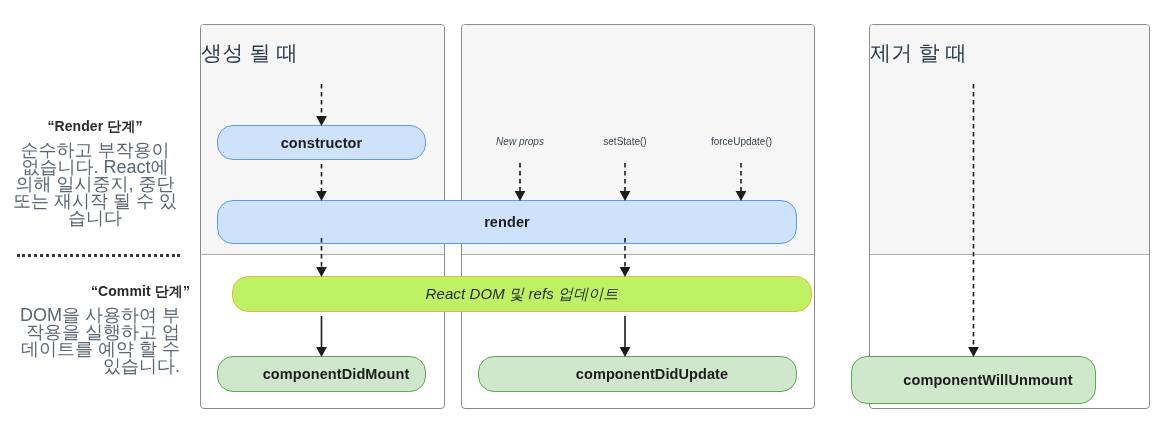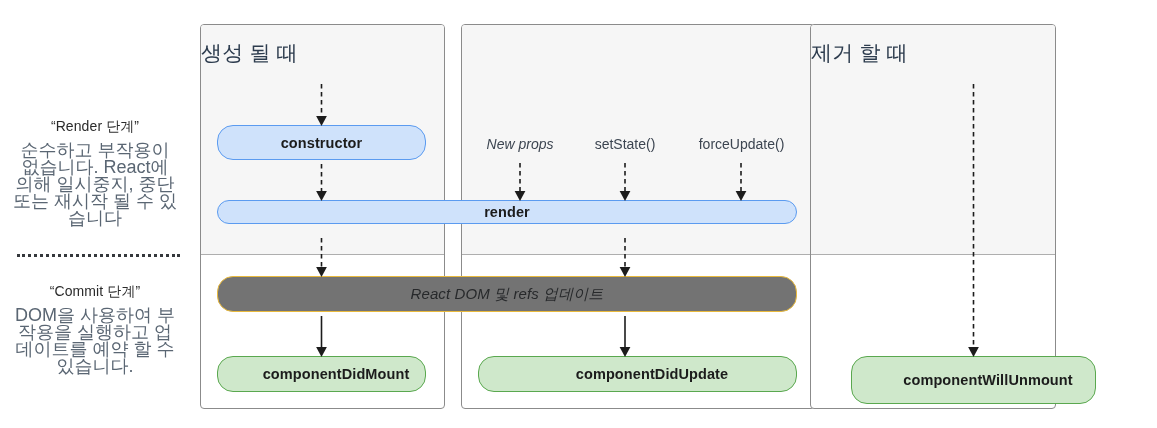--- a/index.html
+++ b/index.html
@@ -21,21 +21,21 @@
 
   
   .legend-block {
     position: absolute;
     width: 190px;
     left: 0;
     text-align: center;
   }
   .legend-title {
     font-size: 14px;
-    font-weight: normal;
+    font-weight: bold;
     color: #2b2b2b;
     letter-spacing: .1px;
     white-space: nowrap;
   }
   .legend-body {
     font-size: 18px;
     line-height: 17px;
     color: #5a6673;
     padding: 0 10px;
     margin-top: 6px;
@@ -93,33 +93,34 @@
   .node.blue {
     background: #cfe2fb;
     border: 1px solid #5b9bf0;
   }
   .node.green {
     background: #cfe8cb;
     border: 1px solid #5aa84f;
     padding-left: 29px;
   }
   .node.yellow {
-    background: #737373;
+    background: #bef264;
     border: 1px solid #e8b93c;
     font-weight: normal;
     font-style: italic;
     font-size: 15px;
     color: #27292b;
+    margin-left: 15px;
   }
 
   
   .trigger {
     position: absolute;
     text-align: center;
-    font-size: 14px;
+    font-size: 10px;
     color: #3c4551;
     white-space: nowrap;
   }
   .trigger.italic { font-style: italic; }
 
   
   #arrows {
     position: absolute;
     left: 0;
     top: 0;
@@ -133,46 +134,46 @@
 
 <div id="stage">
 
   <div class="legend-block" style="top:118px;">
     <div class="legend-title">“Render 단계”</div>
     <div class="legend-body">순수하고 부작용이 없습니다. React에 의해 일시중지, 중단 또는 재시작 될 수 있습니다</div>
   </div>
 
   <div class="legend-divider" style="top:254px;"></div>
 
-  <div class="legend-block" style="top:283px;">
+  <div class="legend-block" style="top:283px;text-align:right;">
     <div class="legend-title">“Commit 단계”</div>
     <div class="legend-body">DOM을 사용하여 부작용을 실행하고 업데이트를 예약 할 수 있습니다.</div>
   </div>
 
   <div class="panel" style="left:200px; top:24px; width:245px; height:385px;">
     <div class="panel-top" style="height:229px;"></div>
     <div class="panel-title">생성 될 때</div>
   </div>
 
   <div class="panel" style="left:461px; top:24px; width:354px; height:385px;">
     <div class="panel-top" style="height:229px;"></div>
   </div>
 
-  <div class="panel" style="left:810px; top:24px; width:246px; height:385px;">
+  <div class="panel" style="left:869px; top:24px; width:281px; height:385px;">
     <div class="panel-top" style="height:229px;"></div>
     <div class="panel-title">제거 할 때</div>
   </div>
 
   <div class="trigger italic" style="left:465px; top:136px; width:110px;">New props</div>
   <div class="trigger" style="left:570px; top:136px; width:110px;">setState()</div>
   <div class="trigger" style="left:684px; top:136px; width:115px;">forceUpdate()</div>
 
   <div class="node blue" style="left:217px; top:125px; width:209px; height:35px;">constructor</div>
 
-  <div class="node blue" style="left:217px; top:200px; width:580px; height:24px;">render</div>
+  <div class="node blue" style="left:217px; top:200px; width:580px; height:44px;">render</div>
 
   <div class="node yellow" style="left:217px; top:276px; width:580px; height:36px;">React DOM 및 refs 업데이트</div>
 
   <div class="node green" style="left:217px; top:356px; width:209px; height:36px;">componentDidMount</div>
 
   <div class="node green" style="left:478px; top:356px; width:319px; height:36px;">componentDidUpdate</div>
 
   <div class="node green" style="left:851px; top:356px; width:245px; height:48px;">componentWillUnmount</div>
 
   <svg id="arrows" viewBox="0 0 1157 428" xmlns="http://www.w3.org/2000/svg">

